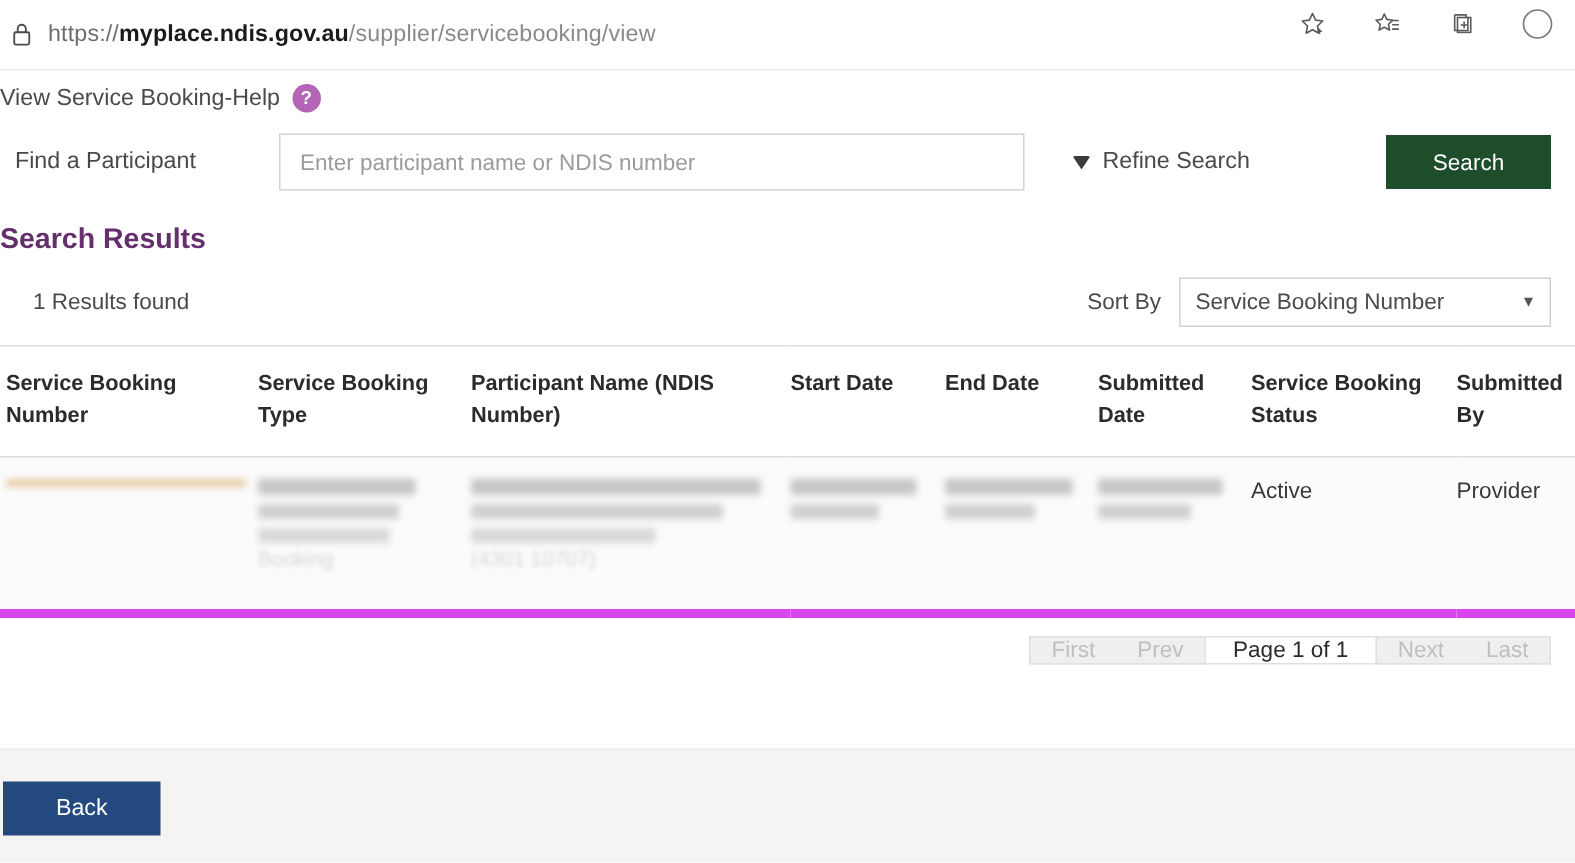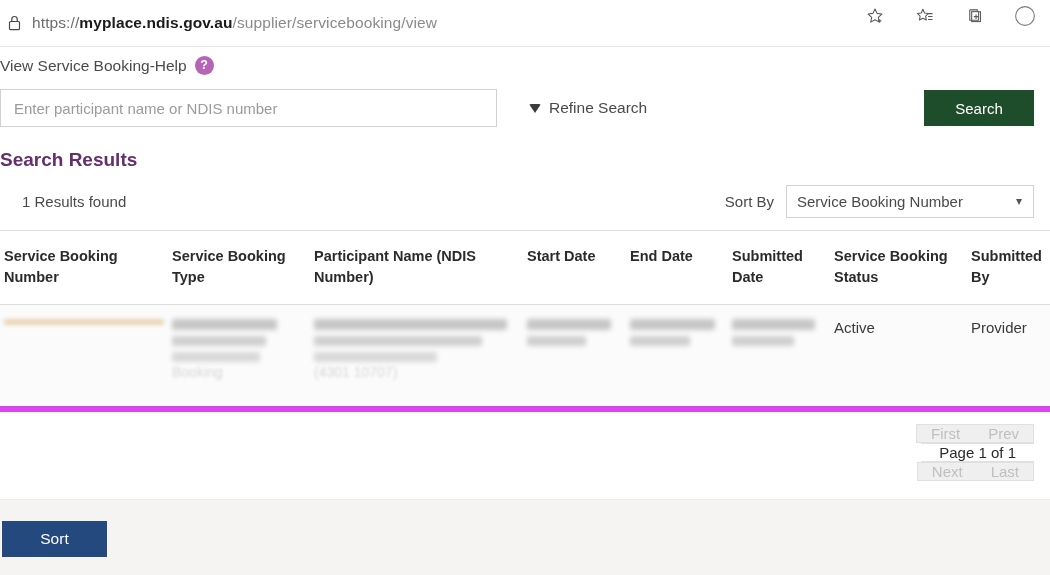--- a/index.html
+++ b/index.html
@@ -241,24 +241,23 @@
   
   .pager-area {
     position: relative;
     height: 92px;
   }
   .pager {
     position: absolute;
     right: 16px;
     top: 12px;
     display: flex;
-    align-items: flex-end;
+    align-items: flex-start;
     height: 48px;
     font-size: 15px;
-    flex-direction: column;
   }
   .pg-group {
     background: #efeff0;
     border: 1px solid #e0e0e0;
     display: flex;
     align-items: center;
   }
   .pg-btn {
     padding: 0 14px;
     color: #bfbfbf;
@@ -343,20 +342,21 @@
 </div>
 
 <div class="page">
 
   <div class="help-row">
     <span class="help-title">View Service Booking-Help</span>
     <span class="help-badge">?</span>
   </div>
 
   <div class="search-row">
+    <span class="find-label">Find a Participant</span>
     <input class="participant-input" type="text" placeholder="Enter participant name or NDIS number" style="">
     <span class="refine">
       <span class="chev-down"></span>
       <span>Refine Search</span>
     </span>
     <button class="search-btn">Search</button>
   </div>
 
   <div class="results-title">Search Results</div>
 
@@ -444,16 +444,16 @@
       </div>
       <span class="pg-current">Page 1 of 1</span>
       <div class="pg-group">
         <span class="pg-btn">Next</span>
         <span class="pg-btn">Last</span>
       </div>
     </div>
   </div>
 
   <div class="footer">
-    <button class="back-btn">Sort</button>
+    <button class="back-btn">Back</button>
   </div>
 
 </div>
 
 </body></html>

